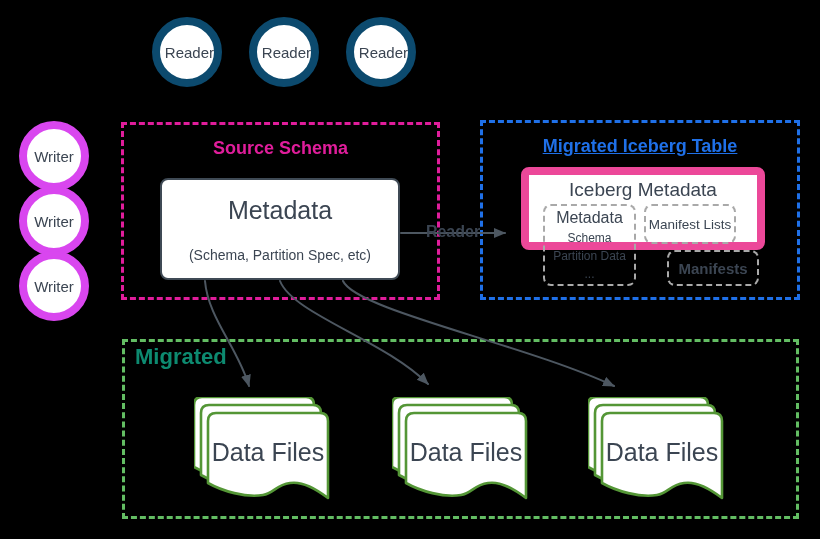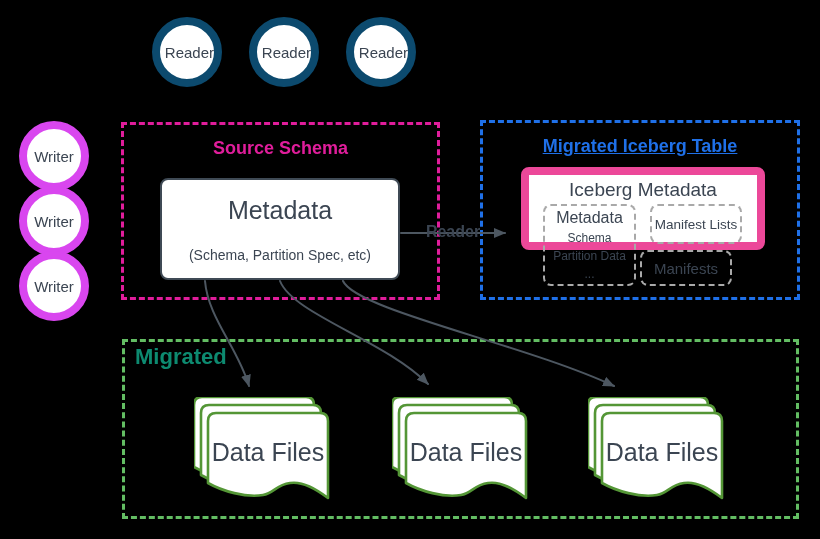--- a/index.html
+++ b/index.html
@@ -43,22 +43,22 @@
     background:#ffffff;border:8px solid #ec4899;border-radius:8px;z-index:2;color:#3b4552;
   }
   .iceberg-title{position:absolute;left:0;right:0;top:4px;text-align:center;font-size:19px;}
   .dashed-sub{
     position:absolute;box-sizing:border-box;border:2px dashed #a9a9a9;border-radius:8px;
     display:flex;flex-direction:column;align-items:center;justify-content:center;text-align:center;
   }
   .meta-group{left:14px;top:29px;width:93px;height:82px;}
   .meta-group .g-title{font-size:16px;}
   .meta-group .g-item{font-size:12px;margin-top:4px;}
-  .manifest-lists{left:121px;top:29px;width:92px;height:40px;font-size:13.5px;}
-  .manifests{left:111px;top:75px;width:92px;height:36px;font-size:15px;}
+  .manifest-lists{left:115px;top:29px;width:92px;height:40px;font-size:13.5px;}
+  .manifests{left:138px;top:75px;width:92px;height:36px;font-size:15px;font-weight:bold;}
   
   .stack-svg{position:absolute;z-index:2;}
   .doc{fill:#ffffff;stroke:#549636;stroke-width:2.6;stroke-linejoin:round;}
   .doc-label{fill:#3b4552;font-size:25px;font-family:"Liberation Sans","DejaVu Sans",sans-serif;text-anchor:middle;}
   
   .convert-label{
     position:absolute;left:413px;top:223px;width:80px;text-align:center;z-index:5;
     font-weight:bold;font-size:16px;color:#3b4552;
   }
 </style>

